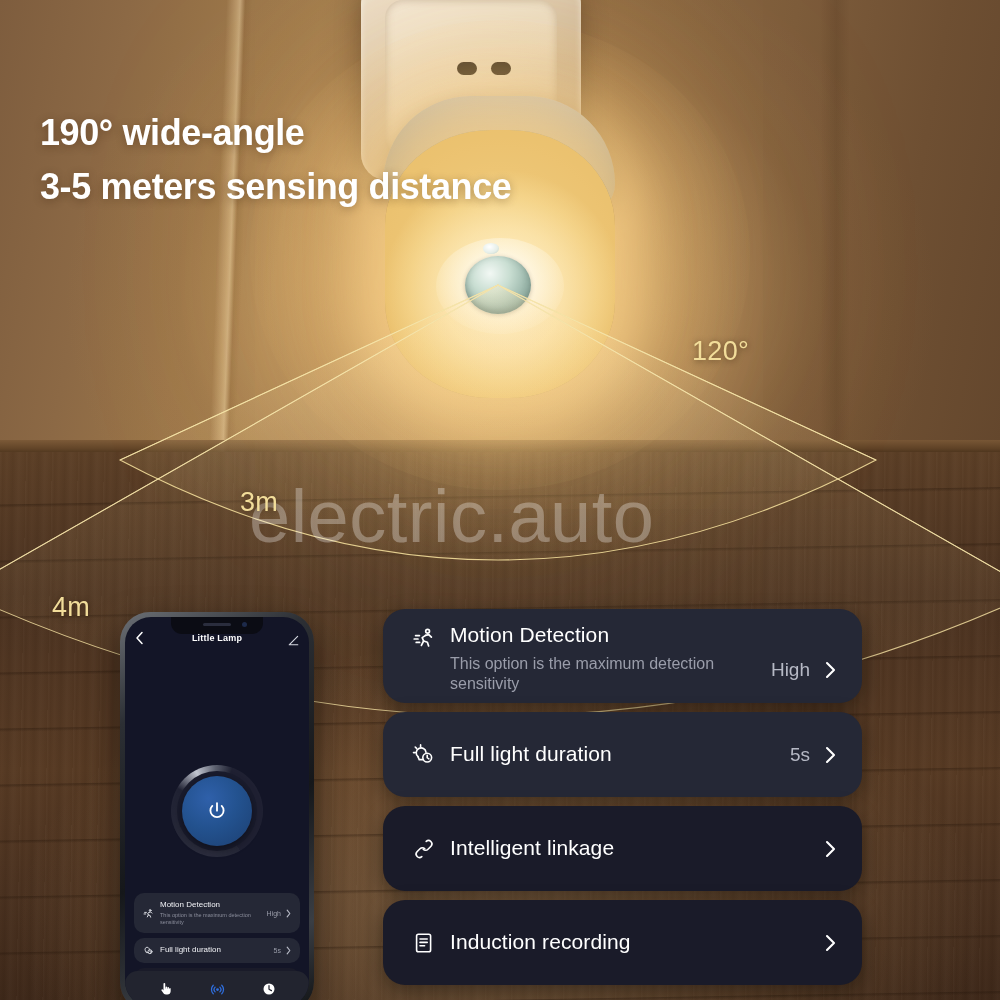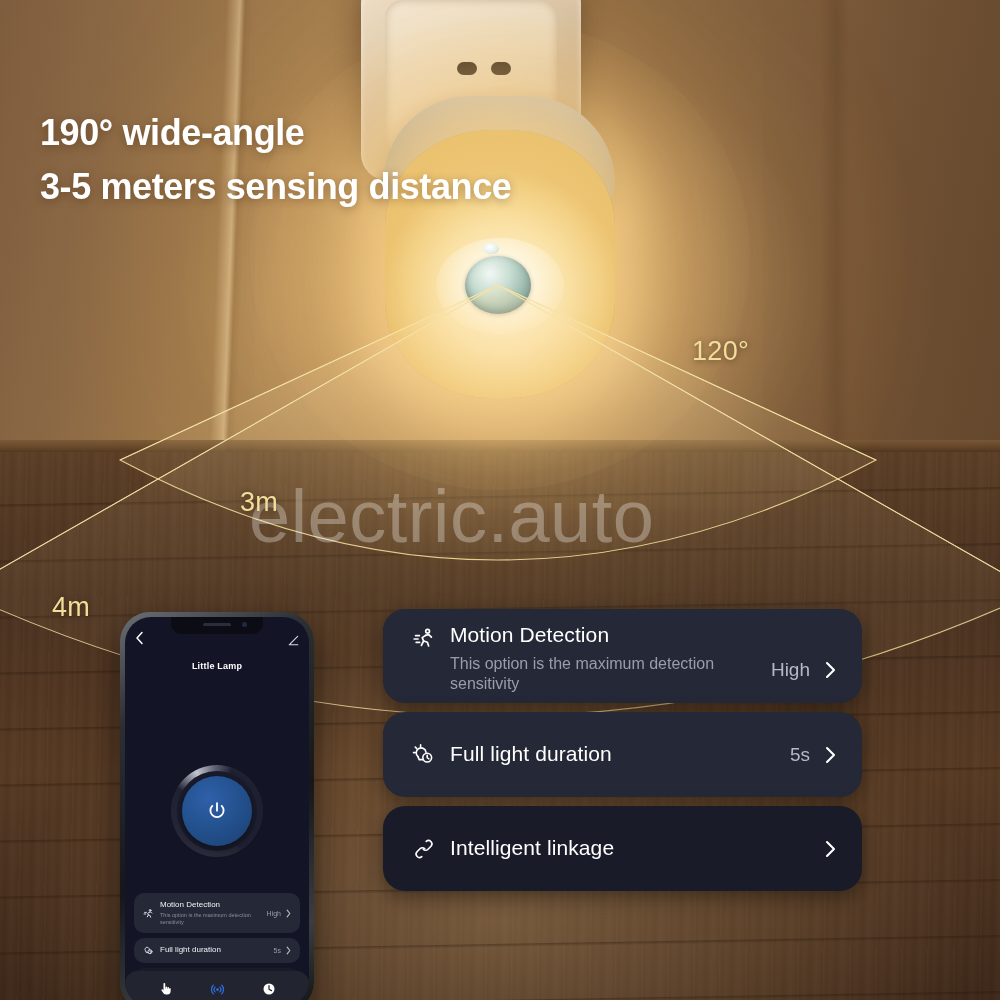--- a/index.html
+++ b/index.html
@@ -253,22 +253,22 @@
   .notch-speaker {
     position: absolute; left: 50%; top: 6px; transform: translateX(-50%);
     width: 28px; height: 3px; border-radius: 2px; background: #2a2d3d;
   }
   .notch-cam {
     position: absolute; right: 16px; top: 5px;
     width: 5px; height: 5px; border-radius: 50%;
     background: #1d2a4a;
   }
   .phone-nav {
-    position: absolute; top: 32px; left: 0; width: 100%; height: 22px;
-    display: flex; align-items: flex-end; justify-content: center;
+    position: absolute; top: 16px; left: 0; width: 100%; height: 22px;
+    display: flex; align-items: flex-start; justify-content: center;
     z-index: 6;
   }
   .phone-title {
     color: #ffffff; font-size: 9px; font-weight: 700; letter-spacing: 0.2px;
   }
   .nav-back {
     position: absolute; left: 10px; top: 14px; z-index: 7;
   }
   .nav-edit {
     position: absolute; right: 10px; top: 15px; z-index: 7;
@@ -451,20 +451,37 @@
         <span class="card-title">Intelligent linkage</span>
       </span>
       <span class="card-value"></span>
       <span class="chev">
         <svg width="11" height="18" viewBox="0 0 11 18" fill="none" stroke="#ffffff" stroke-width="2.1" stroke-linecap="round" stroke-linejoin="round">
             <path d="M2 2 L9 9 L2 16"></path>
           </svg>
       </span>
     </div>
 
+    <div class="card short dark">
+      <span class="card-icon">
+        <svg width="24" height="24" viewBox="0 0 24 24" fill="none" stroke="#ffffff" stroke-width="1.6" stroke-linecap="round" stroke-linejoin="round">
+          <rect x="4.6" y="3.2" width="14.0" height="17.6" rx="1.8"></rect>
+          <path d="M8.0 8.0 H15.2 M8.0 11.4 H15.2 M8.0 14.8 H12.6"></path>
+        </svg>
+      </span>
+      <span class="card-body">
+        <span class="card-title">Induction recording</span>
+      </span>
+      <span class="card-value"></span>
+      <span class="chev">
+        <svg width="11" height="18" viewBox="0 0 11 18" fill="none" stroke="#ffffff" stroke-width="2.1" stroke-linecap="round" stroke-linejoin="round">
+            <path d="M2 2 L9 9 L2 16"></path>
+          </svg>
+      </span>
+    </div>
 
   </div>
 
   <div class="phone">
     <div class="phone-screen">
 
       <div class="notch">
         <div class="notch-speaker"></div>
         <div class="notch-cam"></div>
       </div>

